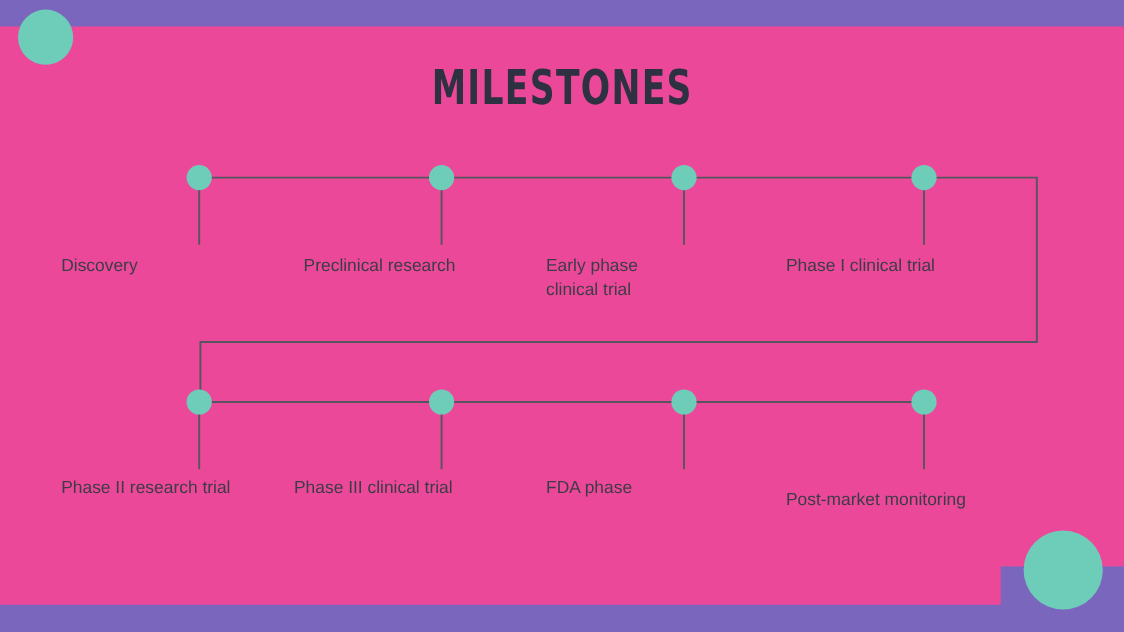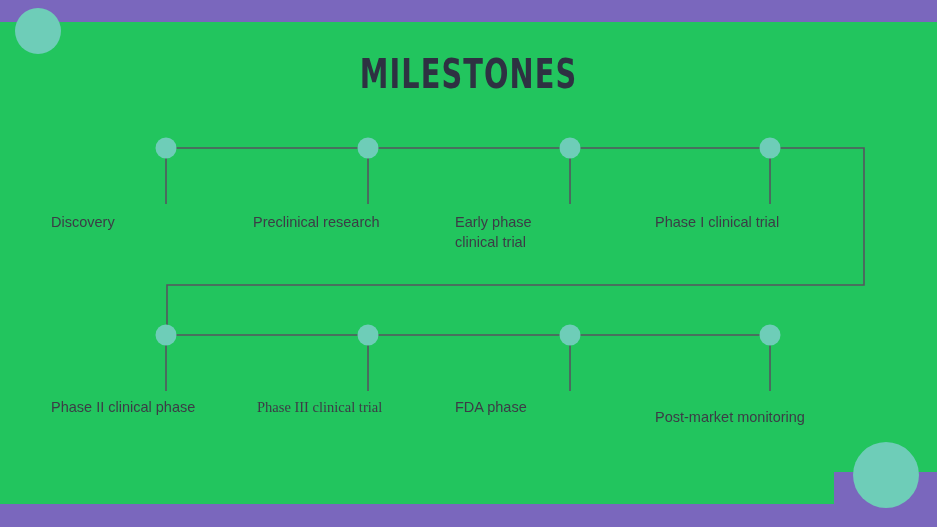--- a/index.html
+++ b/index.html
@@ -14,21 +14,21 @@
     font-family: "Liberation Sans", sans-serif;
     overflow: hidden;
     position: relative;
   }
 
   #slide {
     position: absolute;
     left: 0; top: 0;
     width: 937px;
     height: 527px;
-    background: #22c55e;
+    background: #ec4899;
     overflow: hidden;
   }
 
   
   .bar-top {
     position: absolute;
     left: 0; top: 0;
     width: 937px;
     height: 22px;
     background: #7a67bd;
@@ -144,22 +144,22 @@
       <div class="node-dot" style="left: 166px; top: 148px; background: rgb(110, 205, 184);"></div>
       <div class="node-label" style="left: 166px; top: 212px; color: rgb(60, 60, 70);">Discovery</div>
       <div class="node-dot" style="left: 368px; top: 148px; background: rgb(110, 205, 184);"></div>
       <div class="node-label" style="left: 368px; top: 212px; color: rgb(60, 60, 70);">Preclinical research</div>
       <div class="node-dot" style="left: 570px; top: 148px; background: rgb(110, 205, 184);"></div>
       <div class="node-label" style="left: 570px; top: 212px; color: rgb(60, 60, 70);">Early phase
 clinical trial</div>
       <div class="node-dot" style="left: 770px; top: 148px; background: rgb(110, 205, 184);"></div>
       <div class="node-label" style="left: 770px; top: 212px; color: rgb(60, 60, 70);">Phase I clinical trial</div>
       <div class="node-dot" style="left: 166px; top: 335px; background: rgb(110, 205, 184);"></div>
-      <div class="node-label" style="left: 166px; top: 397px; color: rgb(60, 60, 70);">Phase II clinical phase</div>
+      <div class="node-label" style="left: 166px; top: 397px; color: rgb(60, 60, 70);">Phase II research trial</div>
       <div class="node-dot" style="left: 368px; top: 335px; background: rgb(110, 205, 184);"></div>
-      <div class="node-label" style="left: 372px; top: 397px; color: rgb(60, 60, 70); font-family: Liberation Serif, serif;">Phase III clinical trial</div>
+      <div class="node-label" style="left: 360px; top: 397px; color: rgb(60, 60, 70);">Phase III clinical trial</div>
       <div class="node-dot" style="left: 570px; top: 335px; background: rgb(110, 205, 184);"></div>
       <div class="node-label" style="left: 570px; top: 397px; color: rgb(60, 60, 70);">FDA phase</div>
       <div class="node-dot" style="left: 770px; top: 335px; background: rgb(110, 205, 184);"></div>
       <div class="node-label" style="left: 770px; top: 397px; color: rgb(60, 60, 70); margin-top: 10px;">Post-market monitoring</div>
     </div>
 
 </div>
 
 </body></html>

